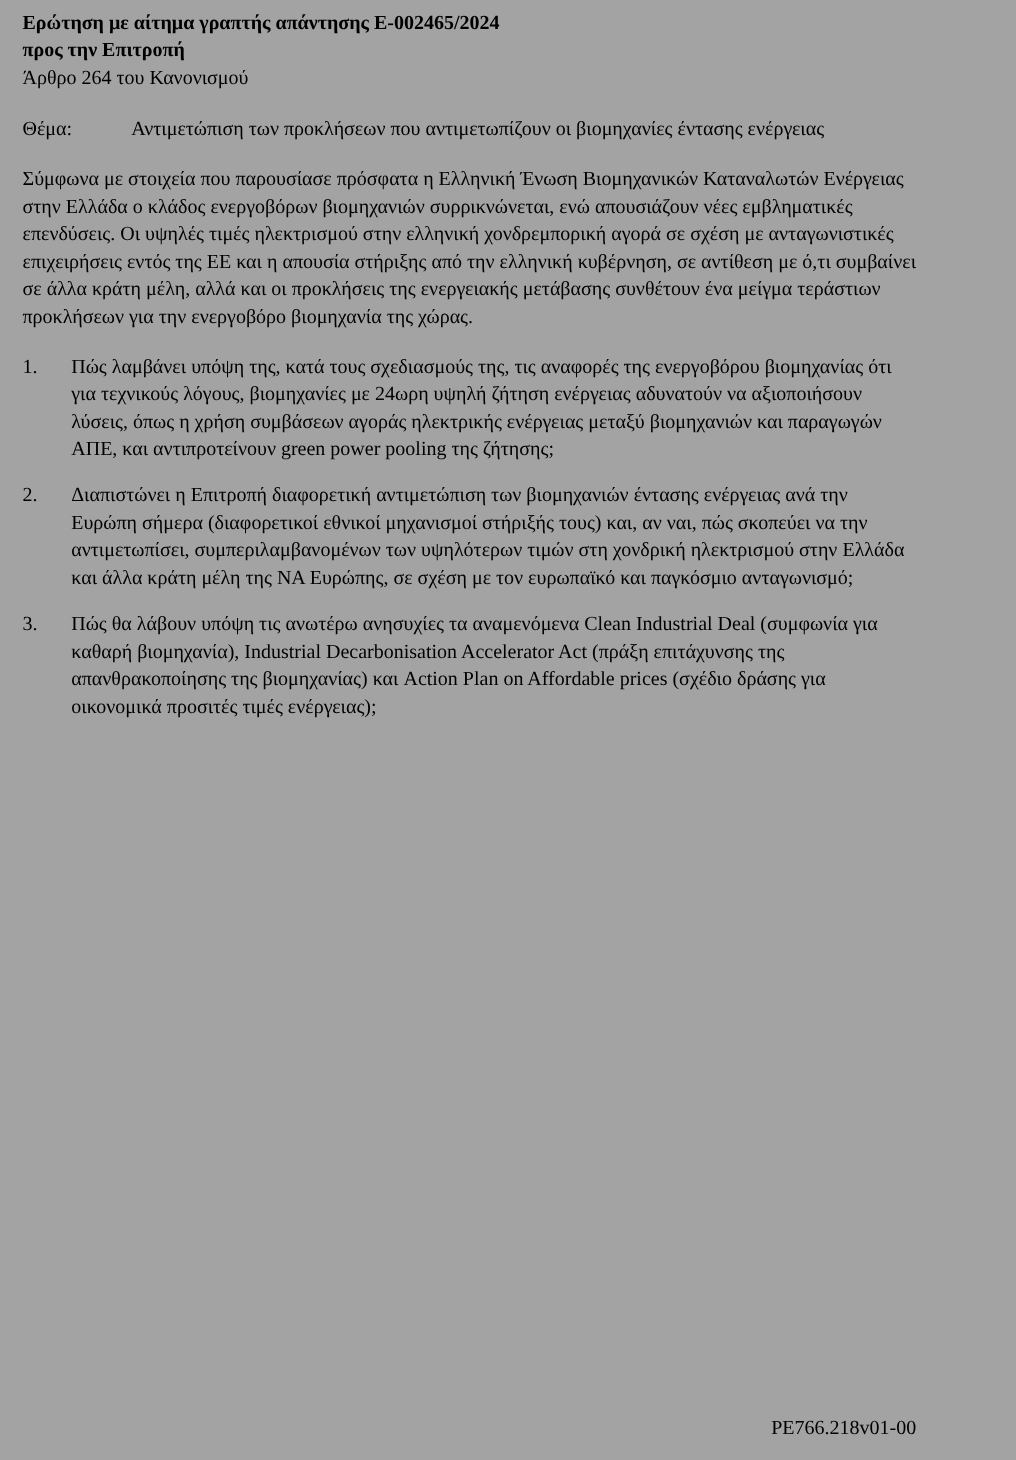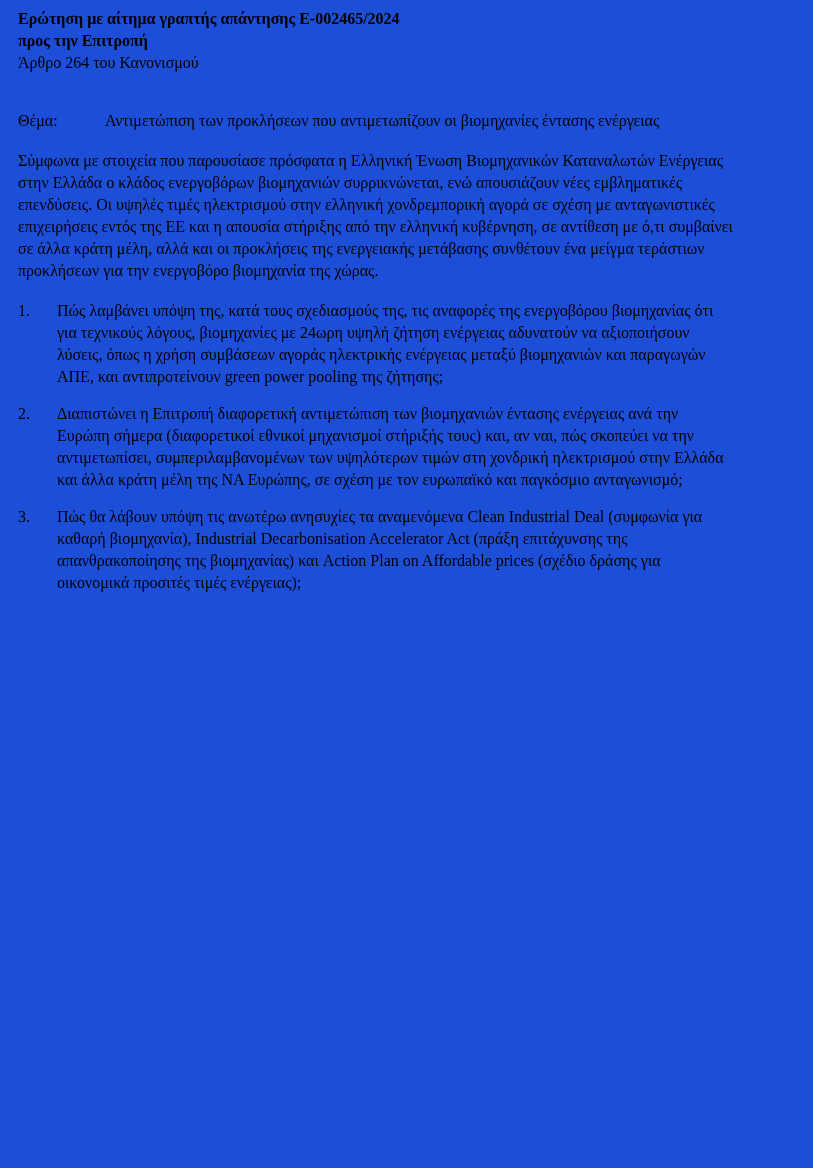--- a/index.html
+++ b/index.html
@@ -4,34 +4,34 @@
 <style>
   html, body {
     margin: 0;
     padding: 0;
     background: #ffffff;
   }
   .page {
     position: relative;
     width: 813px;
     height: 1168px;
-    background: #1d4ed8;
+    background: #a3a3a3;
     box-sizing: border-box;
     padding: 8px 80px 0 18px;
     font-family: "Liberation Serif", "DejaVu Serif", serif;
     font-size: 16px;
     line-height: 22px;
     color: #000000;
     overflow: hidden;
   }
   .bold { font-weight: bold; }
   .header-block div { white-space: nowrap; }
   .subject-row {
     display: flex;
-    margin-top: 36px;
+    margin-top: 19px;
   }
   .subject-label {
     width: 87px;
     flex-shrink: 0;
   }
   .subject-text {
     flex: 1;
     max-width: 585px;
   }
   .intro-para {
@@ -97,14 +97,15 @@
       <div class="q-num">2.</div>
       <div class="q-text">Διαπιστώνει η Επιτροπή διαφορετική αντιμετώπιση των βιομηχανιών έντασης ενέργειας ανά την Ευρώπη σήμερα (διαφορετικοί εθνικοί μηχανισμοί στήριξής τους) και, αν ναι, πώς σκοπεύει να την αντιμετωπίσει, συμπεριλαμβανομένων των υψηλότερων τιμών στη χονδρική ηλεκτρισμού στην Ελλάδα και άλλα κράτη μέλη της ΝΑ Ευρώπης, σε σχέση με τον ευρωπαϊκό και παγκόσμιο ανταγωνισμό;</div>
     </div>
     <div class="question-item">
       <div class="q-num">3.</div>
       <div class="q-text">Πώς θα λάβουν υπόψη τις ανωτέρω ανησυχίες τα αναμενόμενα Clean Industrial Deal (συμφωνία για καθαρή βιομηχανία), Industrial Decarbonisation Accelerator Act (πράξη επιτάχυνσης της απανθρακοποίησης της βιομηχανίας) και Action Plan on Affordable prices (σχέδιο δράσης για οικονομικά προσιτές τιμές ενέργειας);</div>
     </div>
   </div>
 
 
+  <div class="doc-footer">PE766.218v01-00</div>
 
 </div>
 
 </body></html>

